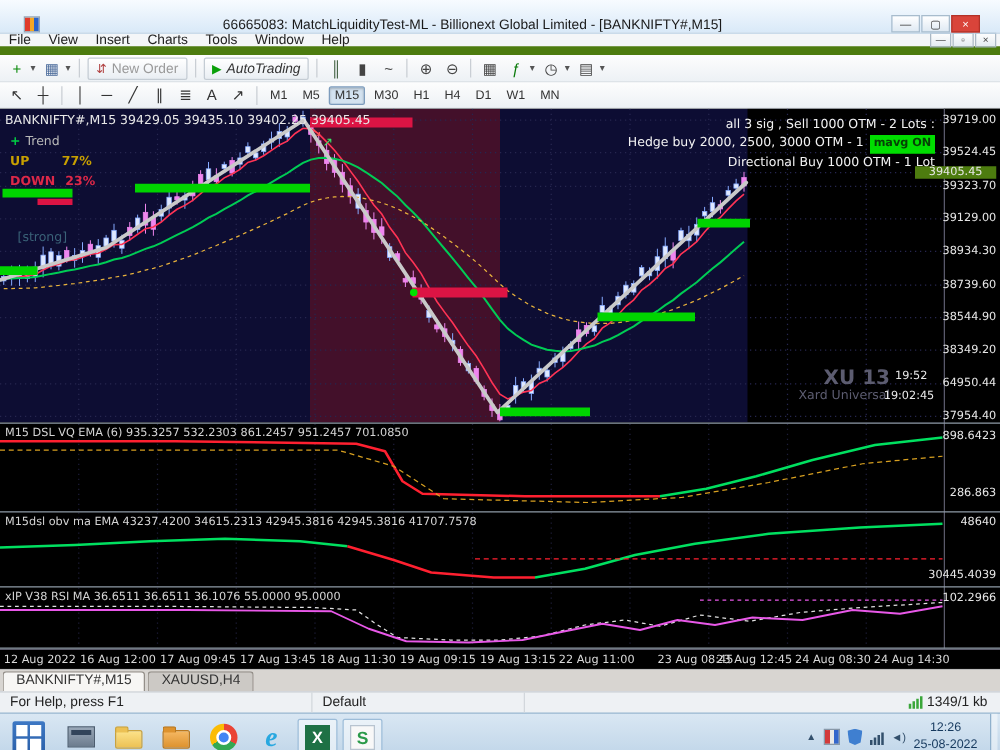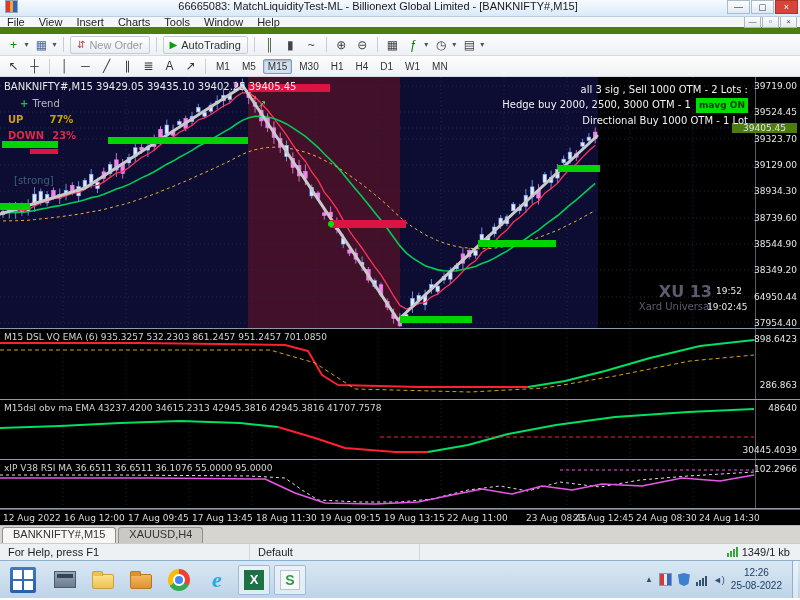--- a/index.html
+++ b/index.html
@@ -1,18 +1,18 @@
 <!DOCTYPE html>
 <html><head>
 <meta charset="utf-8">
 <style>
 *{box-sizing:border-box;margin:0;padding:0}
 html,body{width:800px;height:600px;overflow:hidden;font-family:"Liberation Sans",sans-serif;background:#fff}
 
-.titlebar{height:17px;background:linear-gradient(#f7fbff,#d9e9f8);border-bottom:1px solid #b9cfe4;display:flex;align-items:flex-start;position:relative;padding:0 2px}
+.titlebar{height:27px;background:linear-gradient(#f7fbff,#d9e9f8);border-bottom:1px solid #b9cfe4;display:flex;align-items:flex-end;position:relative;padding:0 16px}
 .app-icon{width:13px;height:13px;margin-left:3px;background:linear-gradient(90deg,#e03a2a 0 33%,#f5a623 33% 66%,#2a62c8 66% 100%);border:1px solid #96a6b6}
 .title{position:absolute;left:40px;right:84px;text-align:center;font-size:11px;color:#1a1a1a;white-space:nowrap;overflow:hidden}
 .win-controls{margin-left:auto;display:flex;gap:1px}
 .winbtn{width:23px;height:14px;font-size:9px;line-height:12px;text-align:center;color:#333;background:linear-gradient(#fff,#dfe9f3);border:1px solid #a8bccd}
 .winbtn.close{background:#d9443a;color:#fff;border-color:#b23228}
 .menubar{height:17px;background:#f4f6f8;border-bottom:7px solid #4d7c0f;display:flex;align-items:center}
 .menu-items{display:flex;height:100%}
 .menu-item{font-size:11px;color:#222;padding:0 7px;display:flex;align-items:center;cursor:default}
 .child-controls{margin-left:auto;display:flex;gap:1px;padding-right:3px}
 .childbtn{width:17px;height:12px;font-size:8px;line-height:10px;text-align:center;border:1px solid #aab8c4;background:linear-gradient(#fdfdfd,#e4ebf2);color:#444}
@@ -35,21 +35,21 @@
 #pane-svg-1{top:323px}
 #pane-svg-2{top:383px}
 .sep-h{position:absolute;left:0;width:800px;height:1px;background:#8e9aa6;z-index:4}
 .price-scale{position:absolute;left:755px;top:0;width:45px;height:432px;background:#000;border-left:1px solid #5a5a6a;z-index:3}
 .price-label{position:absolute;right:3px;font-size:9px;color:#e6e6e6;font-family:"DejaVu Sans",sans-serif;white-space:nowrap}
 .price-label.hl{background:#4d7c0f;padding:0 11px}
 .time-axis{position:absolute;left:0;top:432px;width:800px;height:16px;background:#000;border-top:1px solid #5a5a6a;z-index:3}
 .time-label{position:absolute;top:3px;font-size:9px;color:#d8d8d8;font-family:"DejaVu Sans",sans-serif;white-space:nowrap}
 .overlay{position:absolute;font-family:"DejaVu Sans",sans-serif;white-space:nowrap;z-index:5}
 .symbol-info{left:4px;top:4px;font-size:10px;color:#e8e8e8}
-.trend-row{left:20px;top:21px;font-size:10px;color:#b8b8b8}
+.trend-row{left:8px;top:21px;font-size:10px;color:#b8b8b8}
 .trend-plus{color:#00cc44;font-weight:bold;margin-right:4px}
 .up-row{left:8px;top:37px;font-size:10px;color:#c8a000;font-weight:bold}
 .down-row{left:8px;top:53px;font-size:10px;color:#dc2848;font-weight:bold}
 .lbl-gap{display:inline-block;width:26px}
 .strong-label{left:14px;top:98px;font-size:10px;color:#3a6278}
 .annotations{right:52px;top:5px;text-align:right;font-size:10px;color:#f2f2f2;line-height:15px}
 .badge{display:inline-block;background:#00dd00;color:#063f06;font-weight:bold;font-size:9px;padding:0 3px;margin-left:5px}
 .watermark{right:88px;top:205px;text-align:right;color:#5c5c70}
 .wm1{font-size:16px;font-weight:bold}
 .wm2{font-size:10px}
@@ -138,21 +138,21 @@
     <div class="tb-icon" style="color: rgb(74, 106, 154);">▦</div>
     <div class="tb-icon small" style="color: rgb(85, 85, 85);">▾</div>
     <div class="tsep"></div>
     <div class="tbtn">
       <span class="tbtn-icon" style="color: rgb(176, 64, 64);">⇵</span>
       <span style="color: rgb(154, 154, 154);">New Order</span>
     </div>
     <div class="tsep"></div>
     <div class="tbtn">
       <span class="tbtn-icon" style="color: rgb(10, 160, 10);">▶</span>
-      <span style="color: rgb(51, 51, 51);">AutoTrading</span>
+      <span style="color: rgb(51, 51, 51); font-style: italic;">AutoTrading</span>
     </div>
     <div class="tsep"></div>
     <div class="tb-icon" style="color: rgb(58, 90, 58);">║</div>
     <div class="tb-icon" style="color: rgb(68, 68, 68);">▮</div>
     <div class="tb-icon" style="color: rgb(68, 68, 68);">~</div>
     <div class="tsep"></div>
     <div class="tb-icon" style="color: rgb(68, 68, 68);">⊕</div>
     <div class="tb-icon" style="color: rgb(68, 68, 68);">⊖</div>
     <div class="tsep"></div>
     <div class="tb-icon" style="color: rgb(68, 68, 68);">▦</div>

